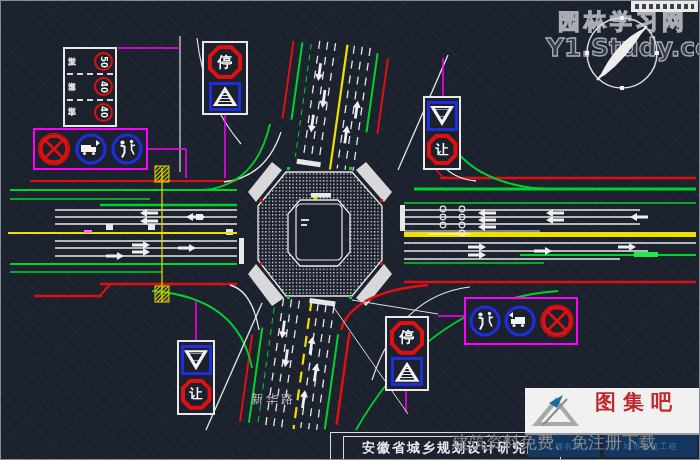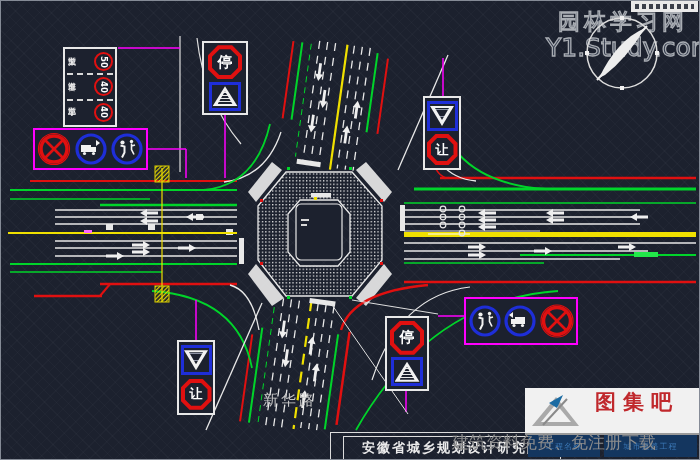--- a/index.html
+++ b/index.html
@@ -30,34 +30,34 @@
   #speed-panel{left:63px;top:47px;width:54px;height:80px;justify-content:stretch;padding:1px 2px}
   .sp-row{flex:1;display:flex;align-items:center;justify-content:space-between;width:100%;border-bottom:2px dashed #d8d8d8}
   .sp-row:last-child{border-bottom:none}
   .sp-label{writing-mode:vertical-rl;text-orientation:upright;font-size:8px;line-height:9px;height:22px;
             color:#eee;letter-spacing:0}
   .sp-circle{width:19px;height:19px;border:2.5px solid #e01010;border-radius:50%;display:flex;align-items:center;
              justify-content:center;box-sizing:border-box}
   .sp-num{font-size:8.5px;font-weight:700;color:#fff;transform:rotate(90deg)}
   
   #wm-study{left:546px;top:10px;width:154px;text-align:center;z-index:6;pointer-events:none}
-  .hollow{font-weight:400;color:#333b4c;-webkit-text-stroke:1.3px #a9adb3;line-height:1.08}
+  .hollow{font-weight:700;color:#333b4c;-webkit-text-stroke:1.3px #a9adb3;line-height:1.08}
   #wm-cornerbox{left:631px;top:1px;width:67px;height:11px;background:#e9e9e9;z-index:7}
   #wm-cornerbox .txtline{height:5px;margin:3px 4px;background:repeating-linear-gradient(90deg,#3a3f4a 0 4px,transparent 4px 7px)}
   #tuji-box{left:525px;top:388px;width:199px;height:45px;background:#f1f1f1;z-index:6;border-bottom:2px solid #9a9a9a}
   #tuji-name{position:absolute;left:70px;top:0px;font-size:21px;font-weight:700;color:#c0282c;letter-spacing:7px}
   #tuji-url{position:absolute;left:58px;top:21px;font-size:17px;font-weight:700;color:#17395e}
   .blue-cell{position:absolute;background:#14365f;color:#3b77b5;font-size:8px;display:flex;align-items:center;
              justify-content:center;z-index:5;letter-spacing:1px}
   #slogan{position:absolute;left:452px;top:431px;font-size:17px;font-weight:400;color:#8d8d8d;white-space:nowrap;z-index:7}
   
   #titlebar-outer{left:330px;top:432px;width:255px;height:28px;border-top:1px solid #dcdcdc;border-left:1px solid #dcdcdc;z-index:3}
   #titlebar-inner{left:343px;top:436px;width:218px;height:24px;border:1px solid #dcdcdc;color:#ececec;font-size:13px;
                   font-weight:700;letter-spacing:2px;text-align:center;line-height:22px;z-index:3;box-sizing:border-box}
-  #road-label{left:263px;top:391px;color:#c9c9c9;font-size:15px;letter-spacing:3px;z-index:2}
+  #road-label{left:251px;top:391px;color:#c9c9c9;font-size:12px;letter-spacing:3px;z-index:2}
 </style>
 </head>
 <body>
 
 <div id="screen">
 
 <svg class="abs" width="700" height="460" viewBox="0 0 700 460" style="left:0;top:0;z-index:1">
   <defs>
     <pattern id="stip" width="3.4" height="3.4" patternUnits="userSpaceOnUse">
       <rect width="1.3" height="1.3" fill="#e8e8e8"></rect>

